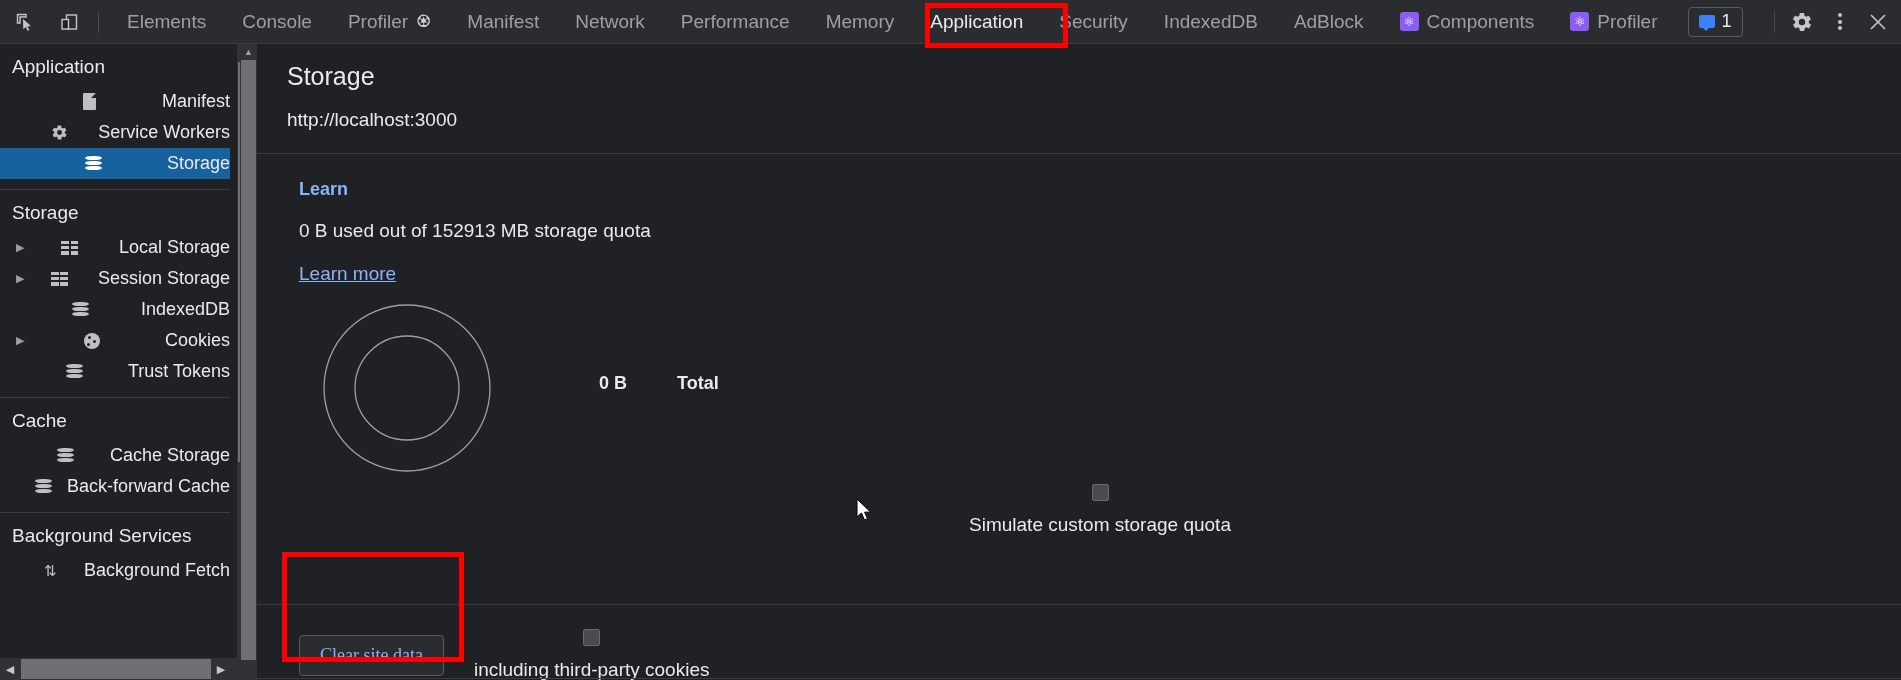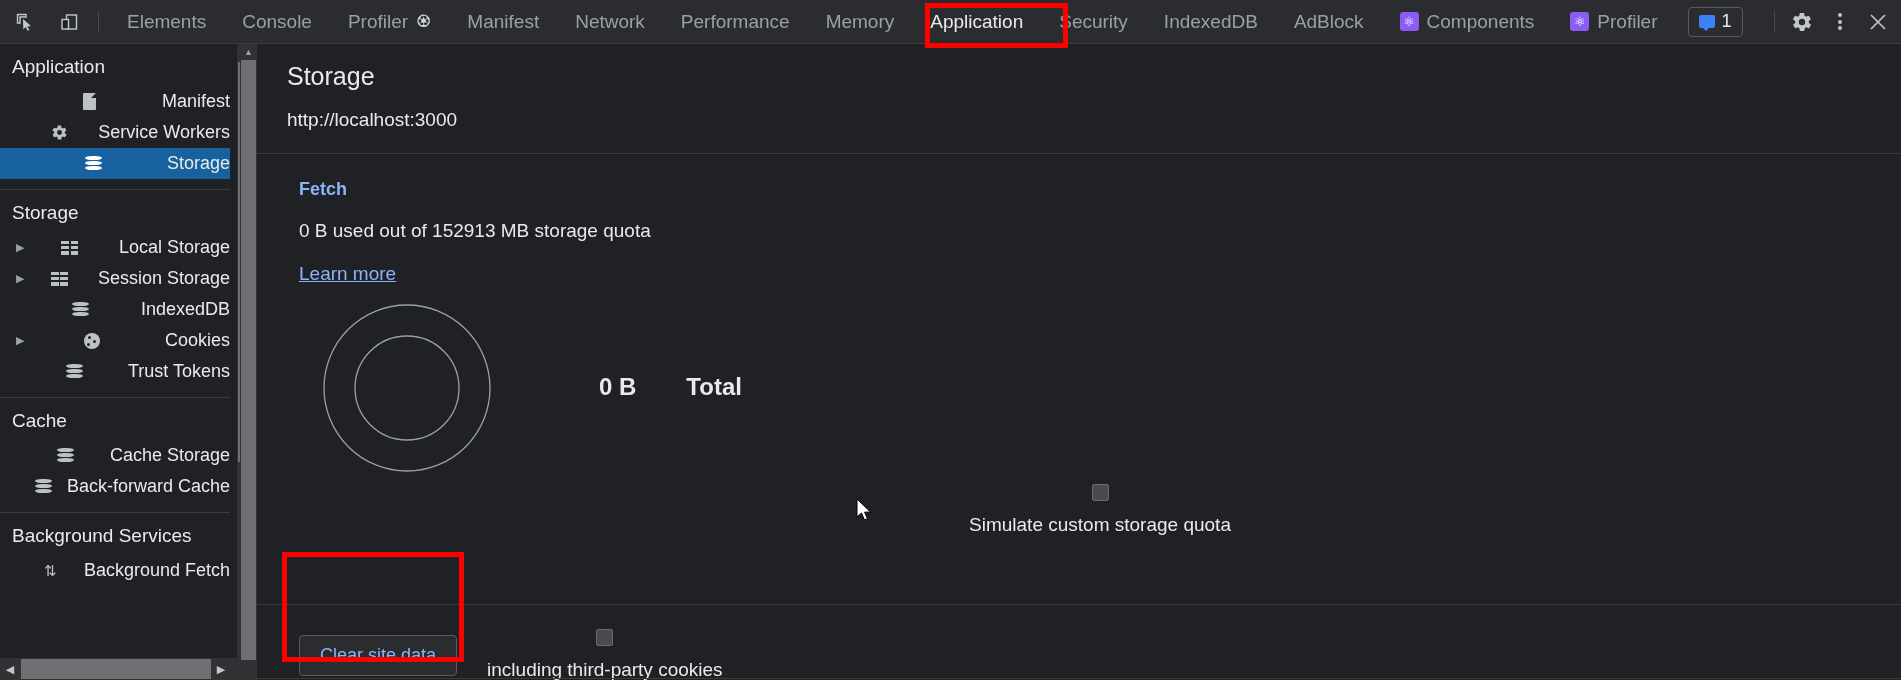--- a/index.html
+++ b/index.html
@@ -175,39 +175,39 @@
   .learn-more {
     font-size: 19px; color: #8ab4f8; text-decoration: underline;
     margin-top: 21px; display: inline-block;
   }
 
   .chart-row { position: relative; margin-top: 10px; height: 185px; }
   .donut { position: absolute; left: 18px; top: 6px; }
   .legend {
     position: absolute; left: 300px; top: 78px;
     display: flex; align-items: center; gap: 50px;
-    font-size: 24px; font-weight: bold; color: #e8eaed;
+    font-size: 18px; font-weight: bold; color: #e8eaed;
   }
 
   .cb-row { display: flex; align-items: center; gap: 13px; margin-top: 4px; flex-direction: column; }
   .cbox {
     width: 17px; height: 17px; border-radius: 2px;
     background: #4a4b4e; border: 1px solid #6a6b6e;
   }
   .cb-label { font-size: 19px; color: #e8eaed; }
 
   .bottom-hr-top { position: absolute; left: 0; top: 560px; width: 1644px; height: 1px; background: #3b3c3f; }
   .bottom-hr-bot { position: absolute; left: 0; top: 634px; width: 1644px; height: 1px; background: #3b3c3f; }
   .action-row {
     position: absolute; left: 42px; top: 585px;
     display: flex; align-items: center; gap: 30px;
   }
   .clear-btn {
     background: #2b2c2f; border: 1px solid #5a5b5e; border-radius: 4px;
-    color: #8ab4f8; font-size: 18px; font-family: Liberation Sans, sans-serif;
+    color: #8ab4f8; font-size: 18px; font-family: Liberation Serif, serif;
     padding: 9px 20px; white-space: nowrap;
   }
 
   
   .redbox { position: absolute; border: 5px solid #ff0000; pointer-events: none; }
   #redbox-tab    { left: 925px; top: 3px;   width: 143px; height: 45px; }
   #redbox-clear  { left: 282px; top: 552px; width: 182px; height: 110px; }
 
   
   .cursor { position: absolute; left: 856px; top: 498px; width: 18px; height: 26px; }
@@ -463,21 +463,21 @@
   </div>
 
   <div class="main">
     <div class="main-header">
       <div class="main-title">Storage</div>
       <div class="main-origin">http://localhost:3000</div>
     </div>
     <div class="hr"></div>
 
     <div class="section">
-      <div class="usage-title">Fetch</div>
+      <div class="usage-title">Learn</div>
       <div class="usage-line">0 B used out of 152913 MB storage quota</div>
       <a class="learn-more" href="#">Learn more</a>
 
       <div class="chart-row">
         <svg class="donut" width="200" height="175" viewBox="0 0 200 175">
           <circle cx="90" cy="87" r="83" fill="none" stroke="#9aa0a6" stroke-width="1.3"></circle>
           <circle cx="90" cy="87" r="52" fill="none" stroke="#9aa0a6" stroke-width="1.3"></circle>
         </svg>
         <div class="legend">
           <span>0 B</span>

